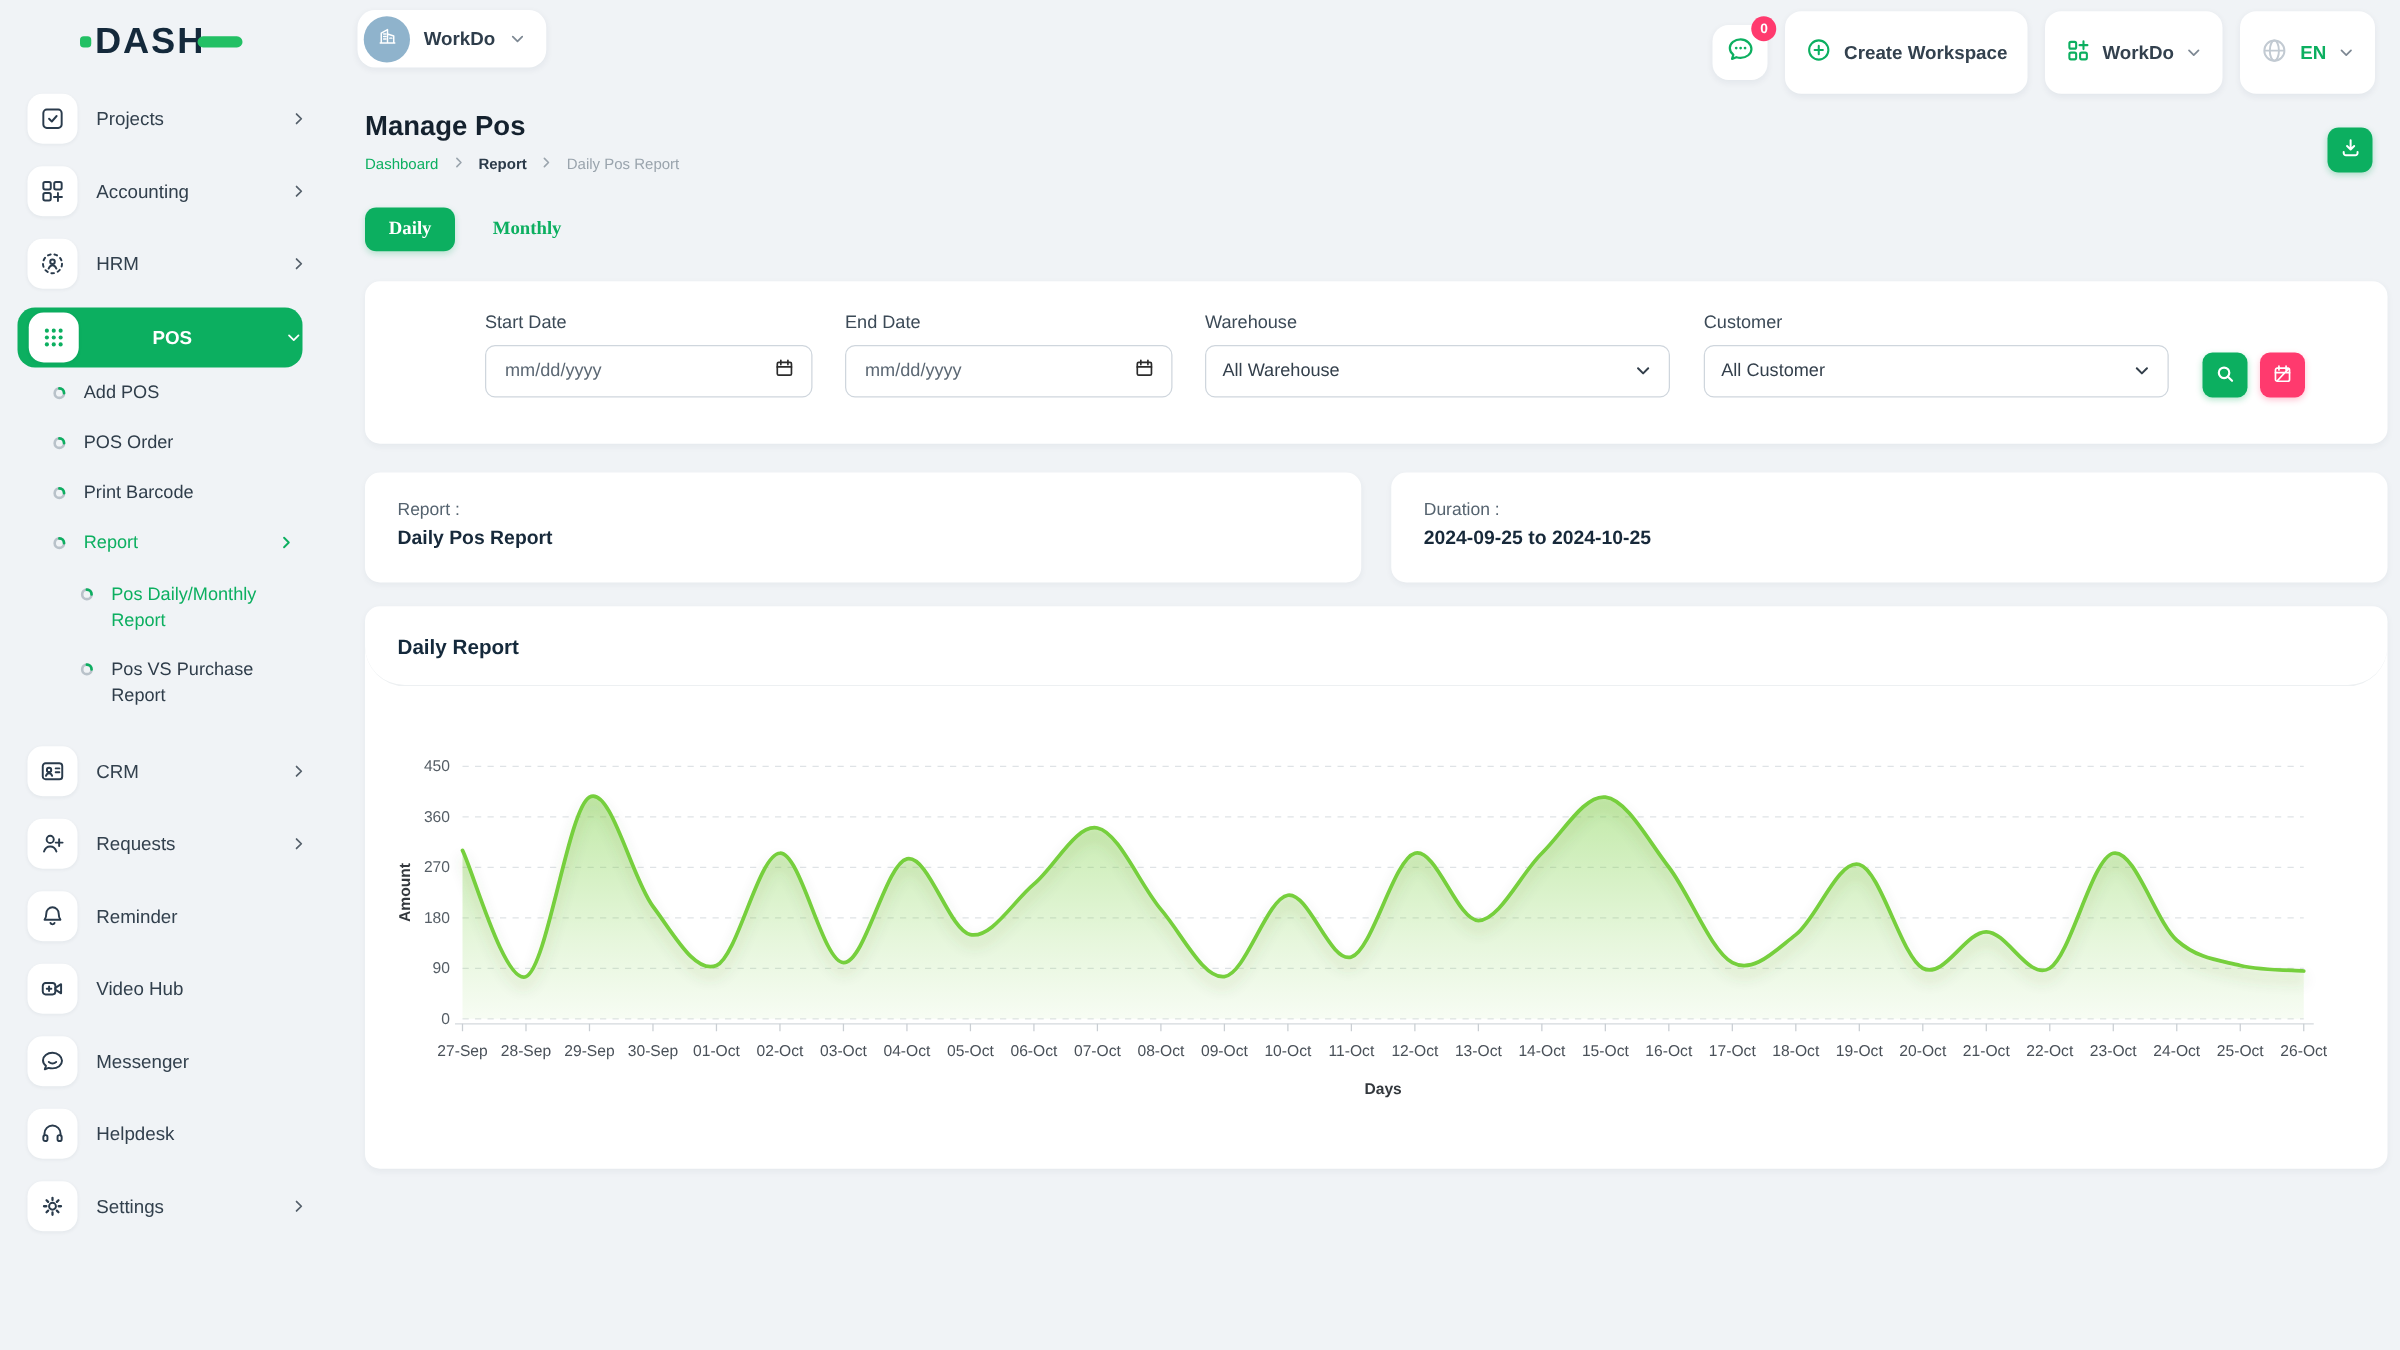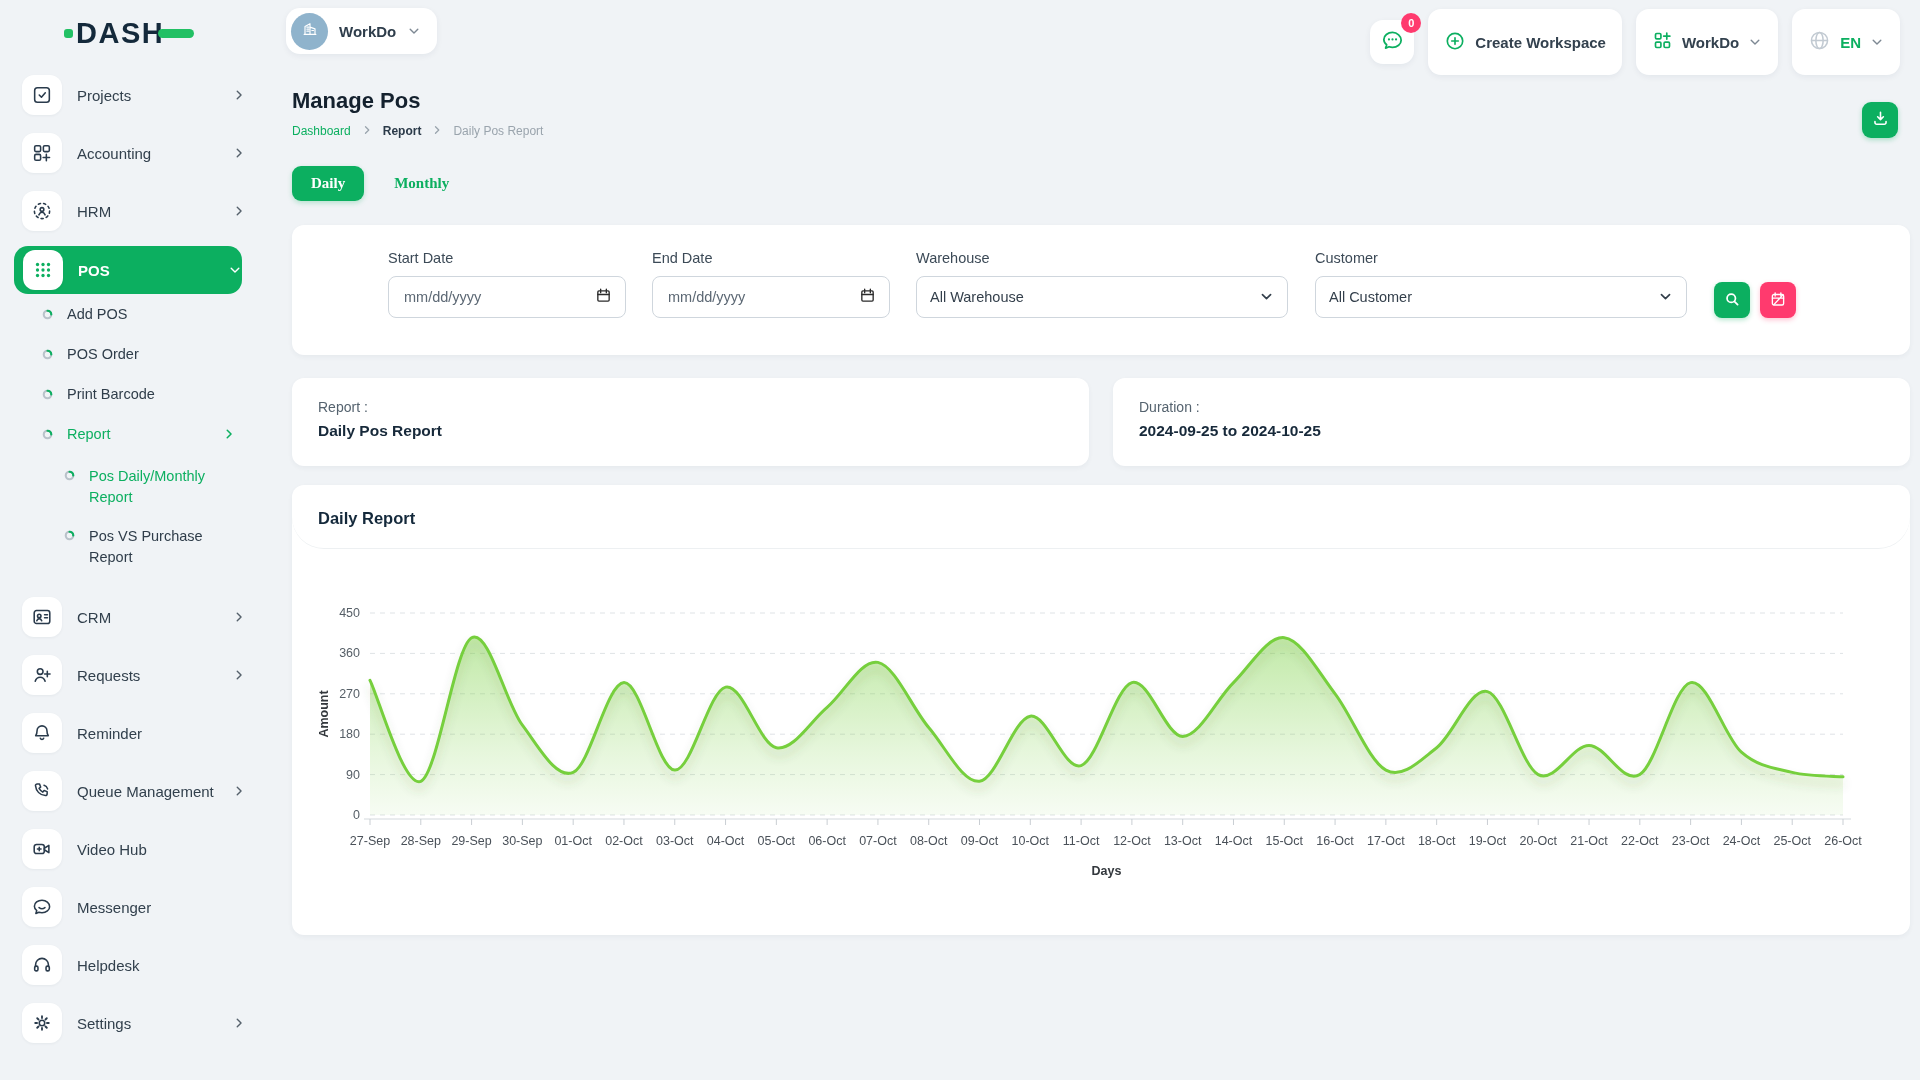--- a/index.html
+++ b/index.html
@@ -28,21 +28,21 @@
     display:flex;align-items:center;gap:9px;padding:4px 16px;font-size:15px;font-weight:600;color:#33414e;cursor:pointer;}
   .lang-label{color:#0caf60;font-weight:700;}
   .chev{color:#7d8893;display:flex;align-items:center;}
   
   .sidebar{position:absolute;top:72px;left:0;width:262px;}
   .side-item{display:flex;align-items:center;height:46px;margin:0 16px 12px 22px;cursor:pointer;}
   .side-item .tile{width:40px;height:40px;border-radius:12px;background:#fff;box-shadow:0 1px 3px rgba(20,40,60,.05);
     display:flex;align-items:center;justify-content:center;margin-right:15px;color:#2a3b4c;flex:0 0 40px;}
   .side-label{font-size:15px;font-weight:500;color:#32404d;flex:1;}
   .side-item .chev{color:#55606b;}
-  .side-item.active{background:#0caf60;border-radius:14px;margin-left:14px;margin-right:20px;height:48px;padding-left:9px;}
+  .side-item.active{background:#0caf60;border-radius:14px;margin-left:14px;margin-right:20px;height:48px;padding-left:9px;gap:44px;}
   .side-item.active .side-label{color:#fff;font-weight:700;}
   .side-item.active .chev{color:#fff;}
   .sub-item{display:flex;align-items:center;margin:0 26px 24px 42px;font-size:14.5px;font-weight:500;color:#2f3d4a;cursor:pointer;}
   .sub-item .bullet{margin-right:14px;display:flex;flex:0 0 11px;}
   .sub-item .sub-label{flex:1;}
   .sub-item.green{color:#0caf60;}
   .sub-item.lvl2{margin-left:64px;margin-bottom:18px;align-items:flex-start;}
   .sub-item.lvl2 .sub-label{max-width:160px;line-height:1.45;}
   .sub-item.lvl2 .bullet{margin-top:4px;}
   .gap-before{margin-top:26px;}
@@ -63,21 +63,21 @@
   
   .filter-card{position:absolute;top:151px;left:0;width:1618px;height:130px;display:flex;align-items:flex-start;
     padding:0;box-sizing:border-box;}
   .filter-inner{display:flex;align-items:center;padding:24px 0 0 96px;}
   .fgroup{display:flex;flex-direction:column;}
   .flabel{font-size:14.5px;color:#3c4a57;margin-bottom:10px;}
   .finput{height:42px;border:1px solid #cfd6dd;border-radius:8px;background:#fff;box-sizing:border-box;
     display:flex;align-items:center;padding:0 13px;font-size:14.5px;color:#394552;position:relative;}
   .finput input{border:none;outline:none;flex:1;font-size:14.5px;color:#394552;font-family:"Liberation Sans",sans-serif;background:transparent;}
   .finput input::placeholder{color:#5c6874;}
-  .w-date{width:238px;}
+  .w-date{width:262px;}
   .w-sel{width:372px;cursor:pointer;}
   .sel-text{flex:1;color:#333f4b;}
   .gap26{width:26px;}
   .gap27{width:27px;}
   .fbtns{display:flex;gap:10px;margin-left:27px;margin-top:33px;}
   .sq-btn{width:36px;height:36px;border-radius:8px;border:none;display:flex;align-items:center;justify-content:center;cursor:pointer;}
   .sq-green{background:#0caf60;box-shadow:0 2px 5px rgba(12,175,96,.3);}
   .sq-pink{background:#ff3a6e;box-shadow:0 2px 5px rgba(255,58,110,.3);}
   
   .summary-row{position:absolute;top:304px;left:0;width:1618px;display:flex;gap:24px;}
@@ -321,34 +321,20 @@
       </span>
     </div>
     <div class="side-item">
       <span class="tile" style="">
         <svg width="22" height="22" viewBox="0 0 24 24" fill="none" stroke="currentColor" stroke-width="1.7" stroke-linecap="round" stroke-linejoin="round">
           <path d="M12 4.2a5.4 5.4 0 0 1 5.4 5.4c0 3 .8 4.5 1.5 5.4H5.1c.7-.9 1.5-2.4 1.5-5.4A5.4 5.4 0 0 1 12 4.2z"></path>
           <path d="M10.2 17.8a1.9 1.9 0 0 0 3.6 0"></path>
         </svg>
       </span>
       <span class="side-label">Reminder</span>
-    </div>
-    <div class="side-item">
-      <span class="tile" style="">
-        <svg width="22" height="22" viewBox="0 0 24 24" fill="none" stroke="currentColor" stroke-width="1.7" stroke-linecap="round" stroke-linejoin="round">
-          <path d="M6.7 4.4h2.6l1.2 3.3-1.7 1.4a11.6 11.6 0 0 0 4.1 4.1l1.4-1.7 3.3 1.2v2.6c0 1-.8 1.8-1.8 1.7-6-.6-10.3-4.9-10.9-10.9-.1-1 .7-1.7 1.8-1.7z"></path>
-          <path d="M14.2 5.8c1.9.5 3.4 2 3.9 3.9"></path>
-        </svg>
-      </span>
-      <span class="side-label">Queue Management</span>
-      <span class="chev">
-        <svg width="14" height="14" viewBox="0 0 24 24" fill="none" stroke="currentColor" stroke-width="1.7" stroke-linecap="round" stroke-linejoin="round" style="stroke-width:2.4">
-          <path d="M9 5.5l6.5 6.5L9 18.5"></path>
-        </svg>
-      </span>
     </div>
     <div class="side-item">
       <span class="tile" style="">
         <svg width="22" height="22" viewBox="0 0 24 24" fill="none" stroke="currentColor" stroke-width="1.7" stroke-linecap="round" stroke-linejoin="round">
           <rect x="3.5" y="7" width="11" height="10" rx="2.5"></rect>
           <path d="M14.5 11.2l5-3.2v8l-5-3.2zM7 12h4M9 10v4"></path>
         </svg>
       </span>
       <span class="side-label">Video Hub</span>
     </div>

